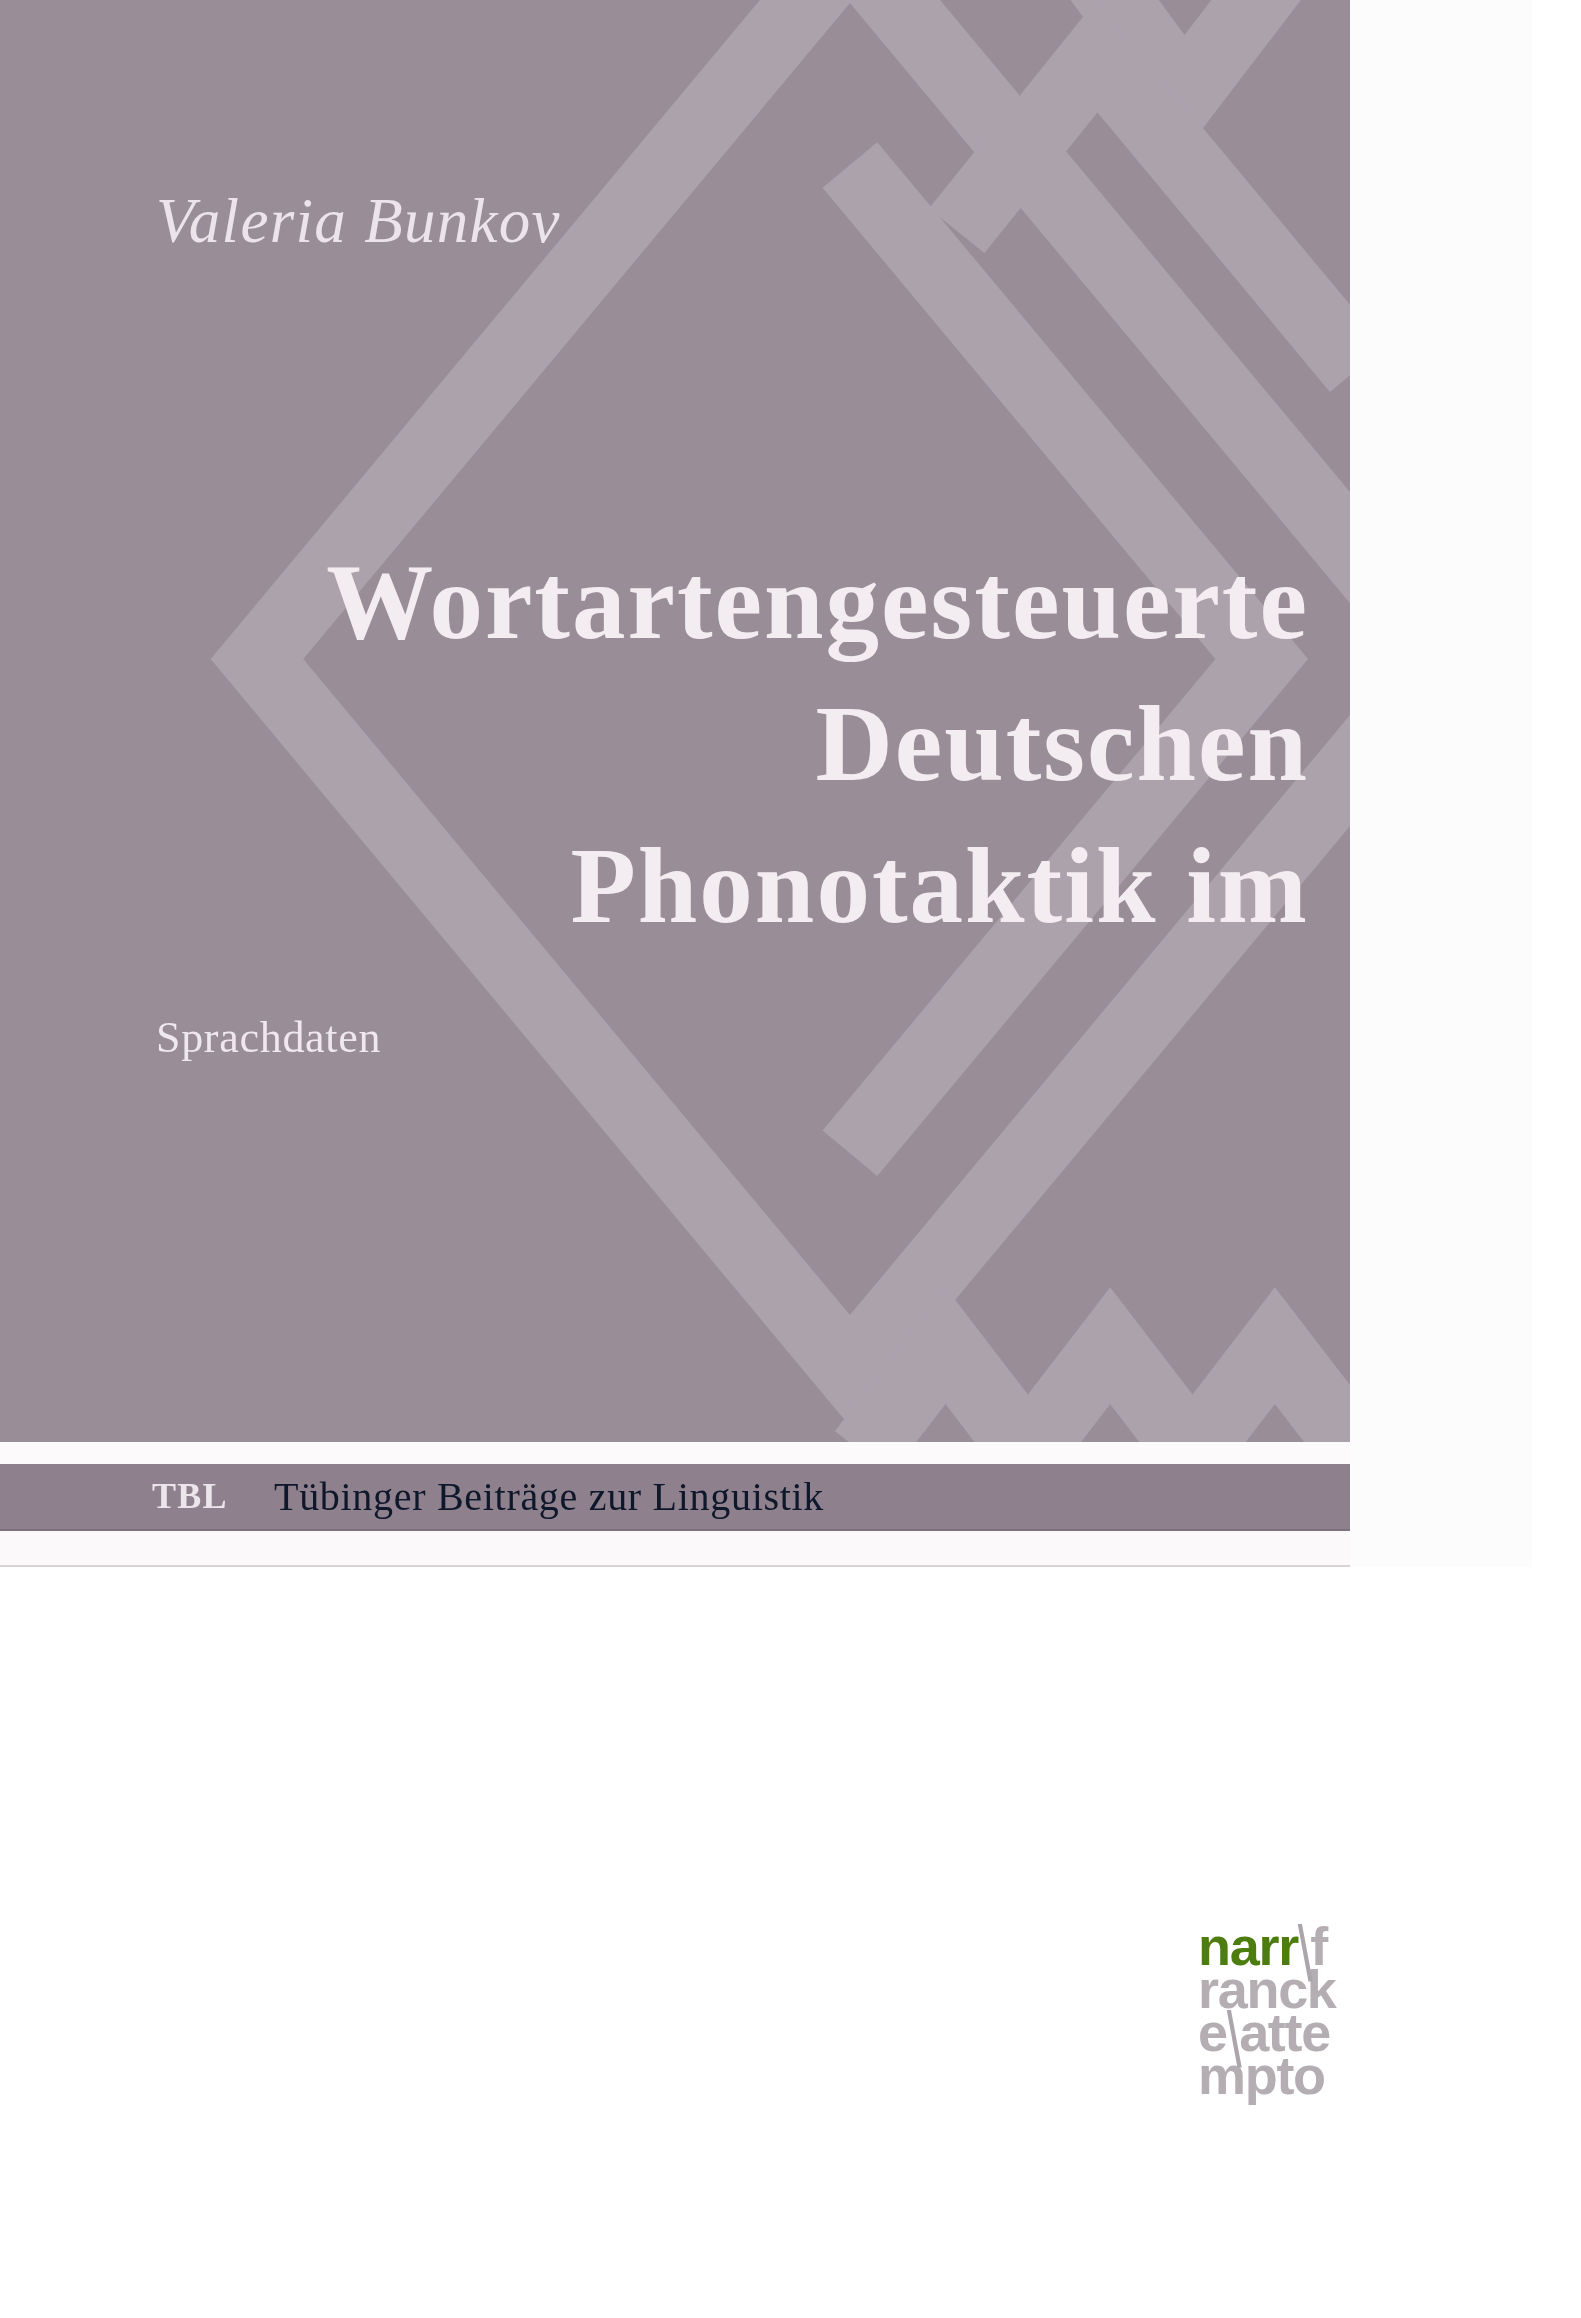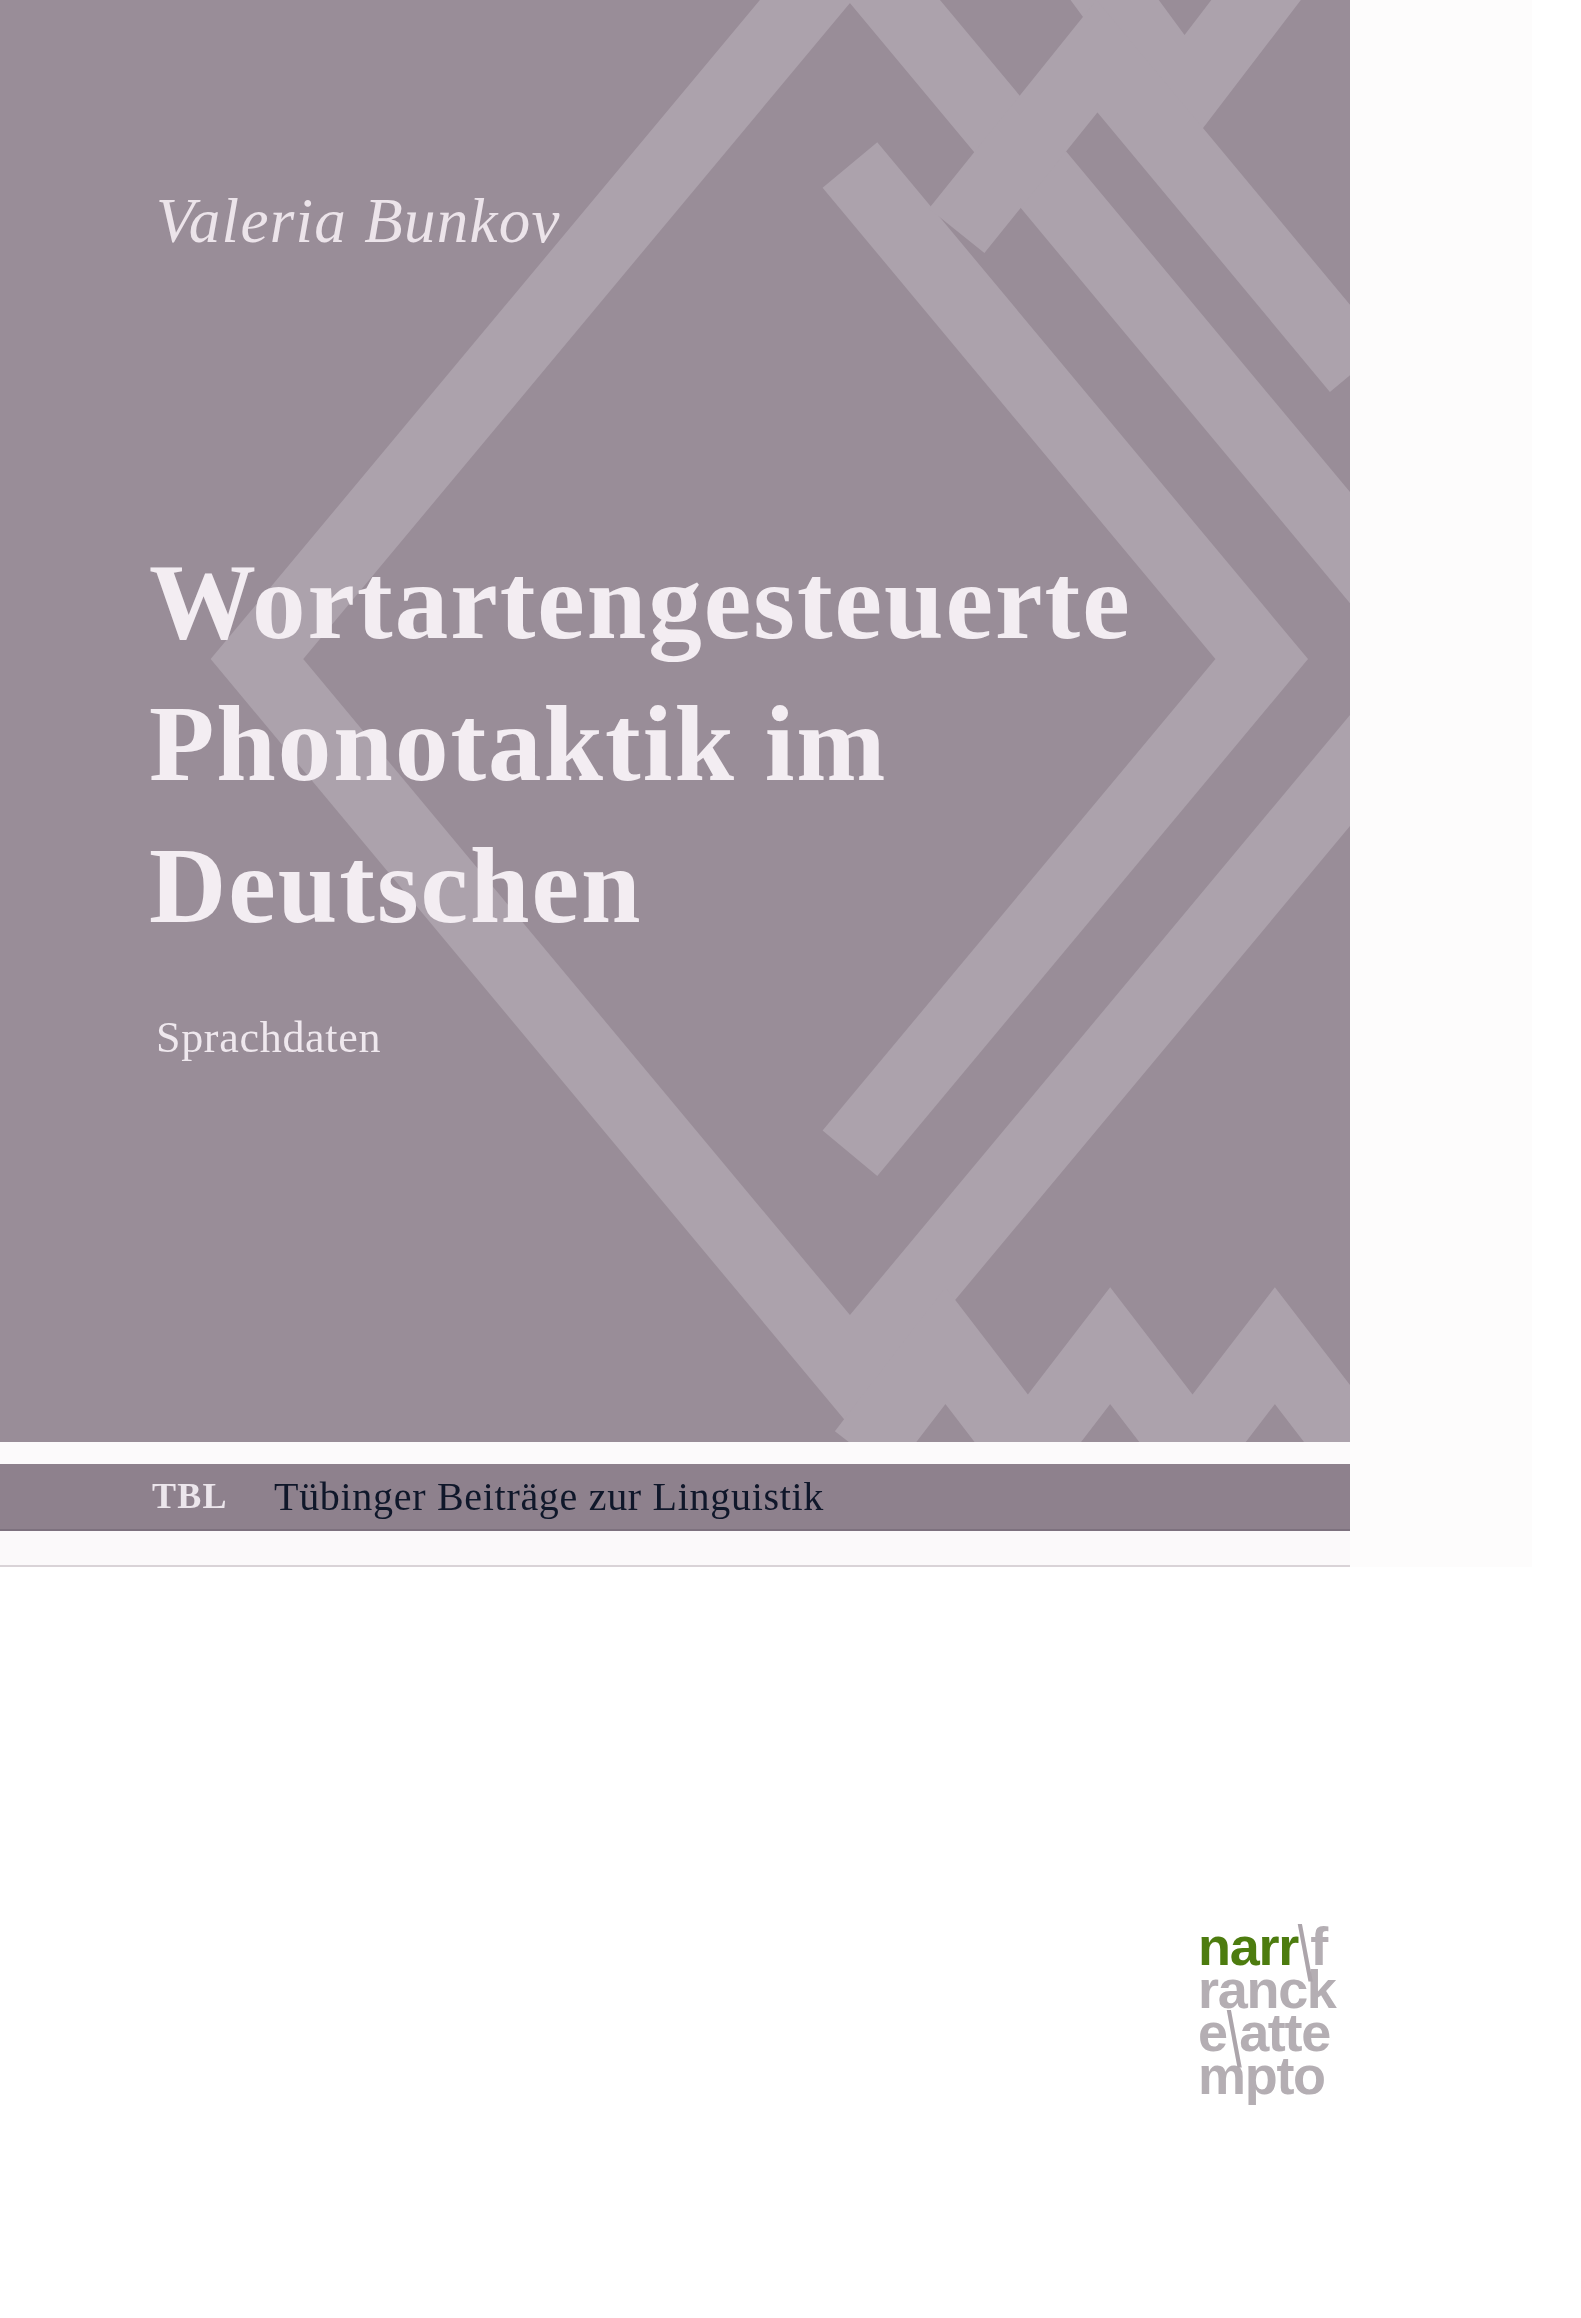--- a/index.html
+++ b/index.html
@@ -21,21 +21,21 @@
   .author{
     position:absolute;left:156px;top:185px;width:989px;
     font-style:italic;font-size:63px;line-height:72px;color:#ece4ea;
     letter-spacing:1.3px;
   }
   .title{
     position:absolute;left:149px;top:531px;width:1160px;
     font-weight:bold;font-size:107px;line-height:142px;color:#f3edf2;
     letter-spacing:2px;
   }
-  .title .tline{display:block;}
+  .title .tline{display:block;text-align:right;}
   .subtitle{
     position:absolute;left:156px;top:1003px;width:1087px;
     font-size:44px;line-height:70px;color:#efe8ee;letter-spacing:0.7px;
   }
   .subtitle .sline{display:block;}
 
   .strip-white{
     position:absolute;left:0;top:1442px;width:1350px;height:22.4px;
     background:#fcfafb;
   }
@@ -88,22 +88,22 @@
           <path d="M 1648,-60 L 1797,143 L 1952,-60"></path>
           <path d="M 1452,350 L 1665,85 L 2060,560"></path>
           <path d="M 1310,2205 L 1435,2042 L 1560,2205 L 1685,2042 L 1810,2205 L 1935,2042 L 2060,2205"></path>
         </g>
       </svg>
 
       <div class="author">Valeria Bunkov</div>
 
       <div class="title">
         <span class="tline">Wortartengesteuerte</span>
+        <span class="tline">Deutschen</span>
         <span class="tline">Phonotaktik im</span>
-        <span class="tline">Deutschen</span>
       </div>
 
       <div class="subtitle">
         <span class="sline">Sprachdaten</span>
       </div>
     </div>
 
     <div class="strip-white"></div>
 
     <div class="series-band">

